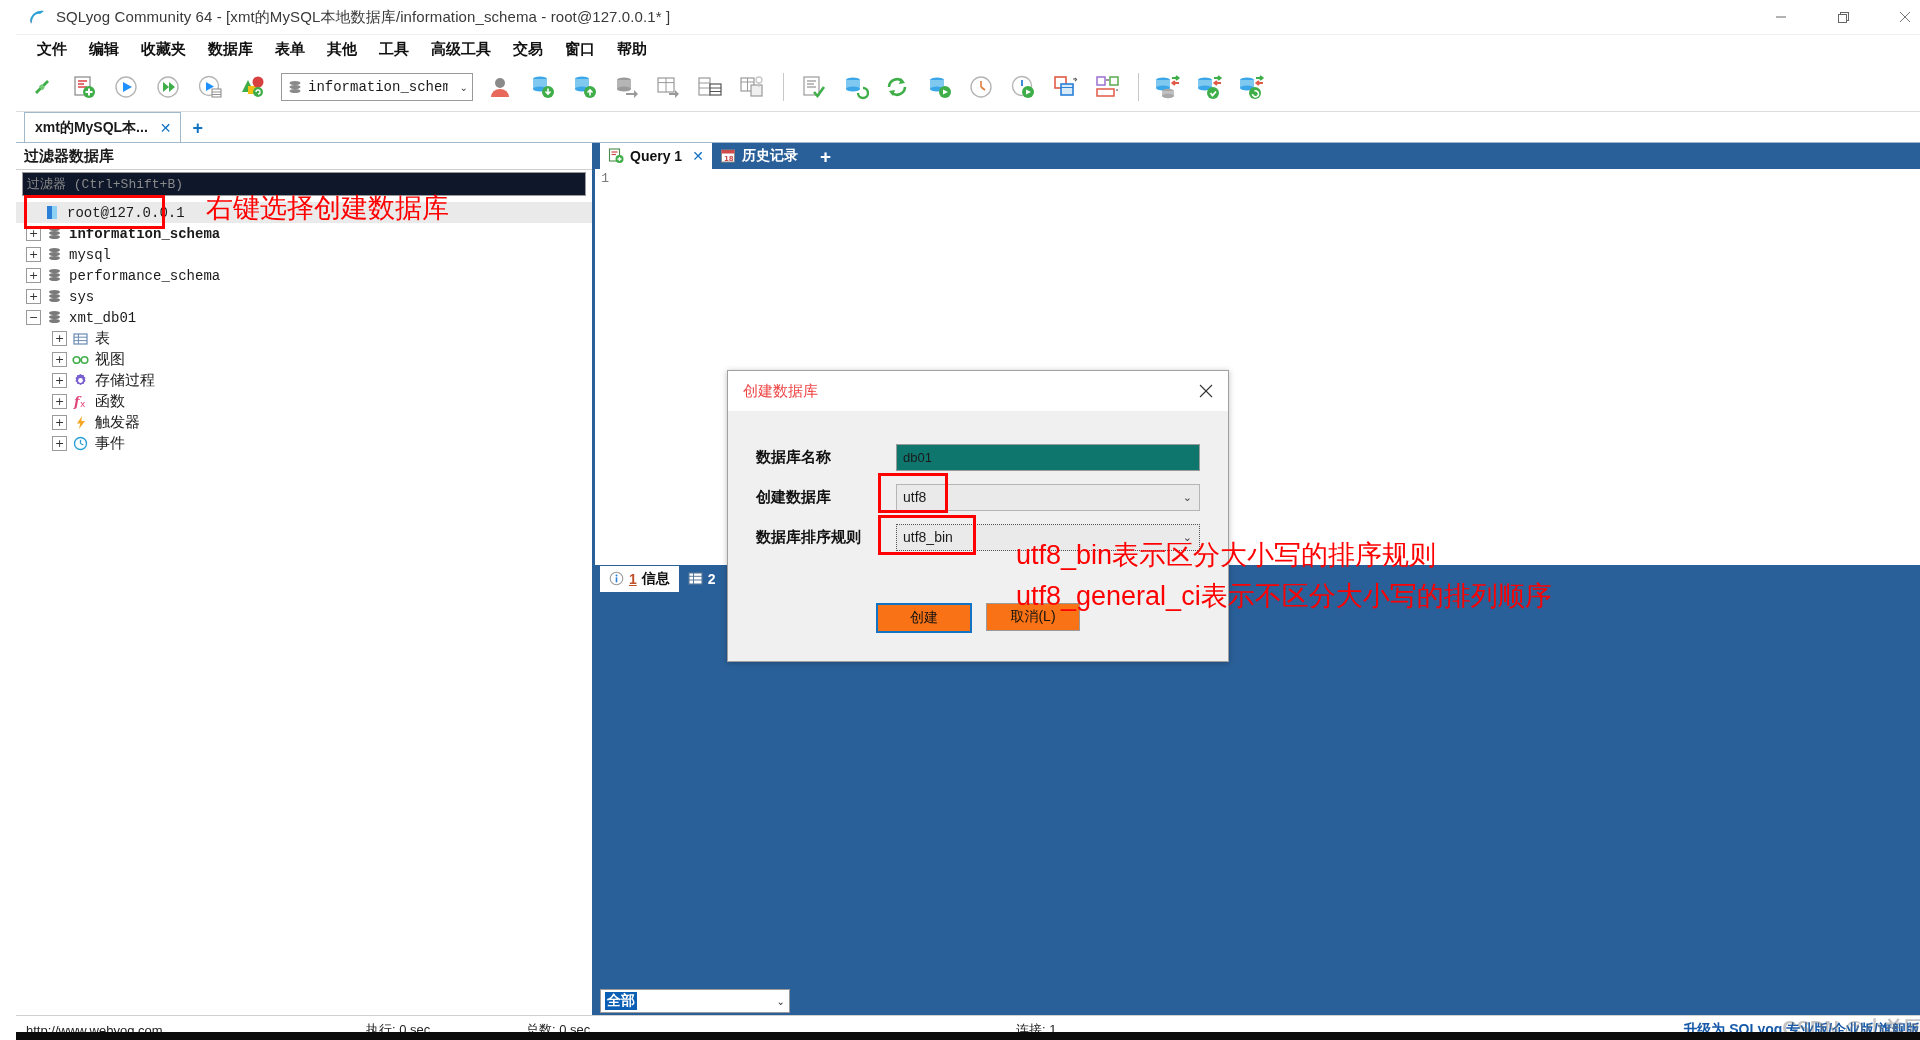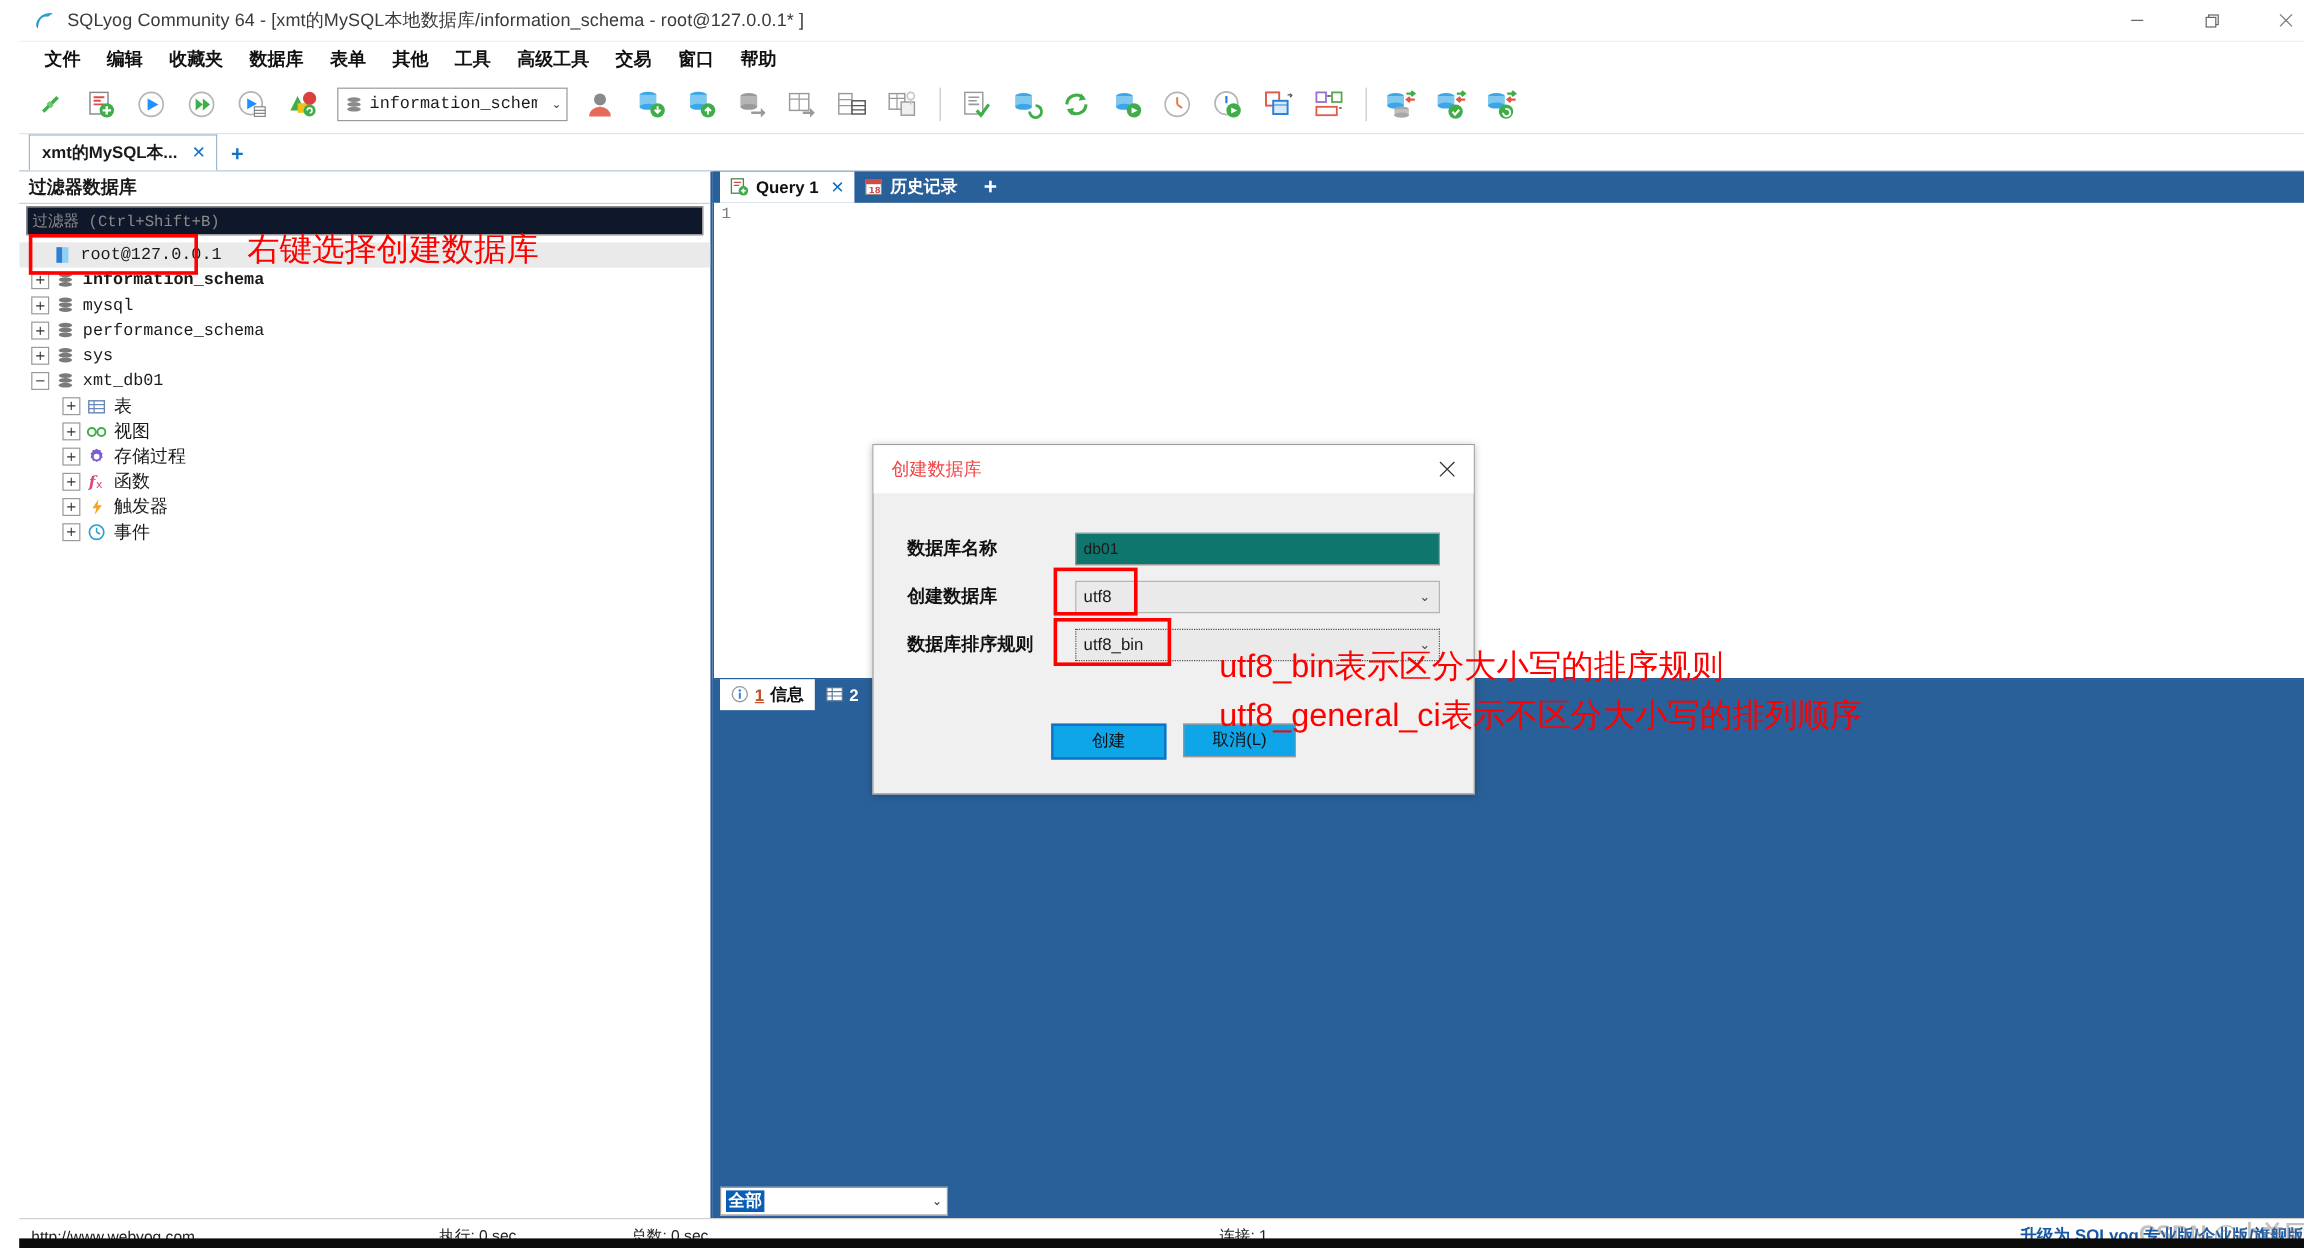--- a/index.html
+++ b/index.html
@@ -105,21 +105,21 @@
   .dlg-body{padding:26px 28px 0 28px;}
   .frow{display:flex;align-items:center;height:40px;}
   .flabel{width:140px;font-size:15px;color:#111;font-weight:bold;}
   .finput{flex:1;height:25px;background:#0f766e;border:1px solid #9a9a9a;display:flex;align-items:center;padding-left:6px;
           font-size:13px;}
   .fcombo{flex:1;height:25px;background:#eaeaea;border:1px solid #b5b5b5;display:flex;align-items:center;padding-left:6px;
           font-size:14px;position:relative;}
   .fcombo.focused{border:1px dotted #555;background:#eaeaea;}
   .fcombo .arw{margin-left:auto;margin-right:7px;color:#444;font-size:11px;}
   .dlg-btns{position:absolute;left:0;right:0;bottom:28px;display:flex;justify-content:center;gap:14px;}
-  .dbtn{width:92px;height:26px;background:#0ea5e9;border:1px solid #9a9a9a;display:flex;align-items:center;
+  .dbtn{width:92px;height:26px;background:#f97316;border:1px solid #9a9a9a;display:flex;align-items:center;
         justify-content:center;font-size:14px;color:#111;}
   .dbtn.primary{border:2px solid #1273c4;}
 
   
   .anno{position:absolute;color:#f00;font-size:27px;white-space:nowrap;}
   .redbox{position:absolute;border:3px solid #f00;pointer-events:none;}
   .watermark{position:absolute;right:12px;bottom:2px;color:rgba(120,120,120,.45);font-size:20px;font-weight:bold;}
   .taskbar{position:absolute;left:0;bottom:0;width:1920px;height:8px;background:#0b0b0b;}
 </style>
 </head>

